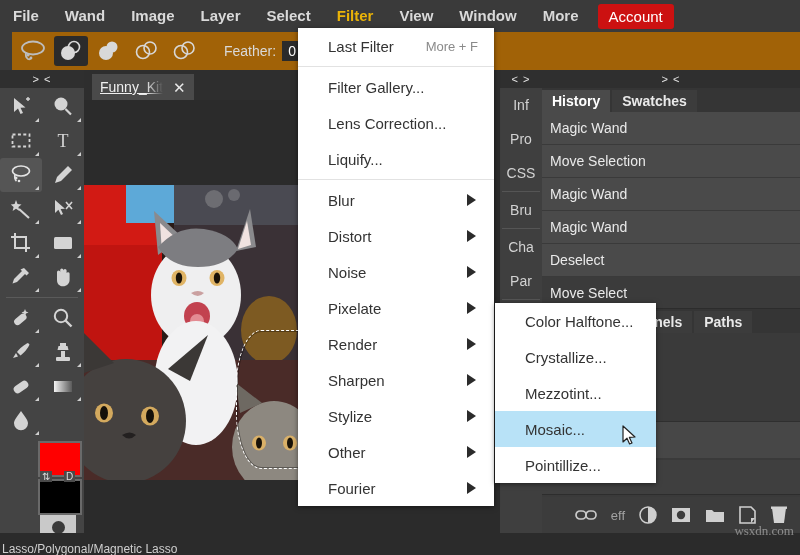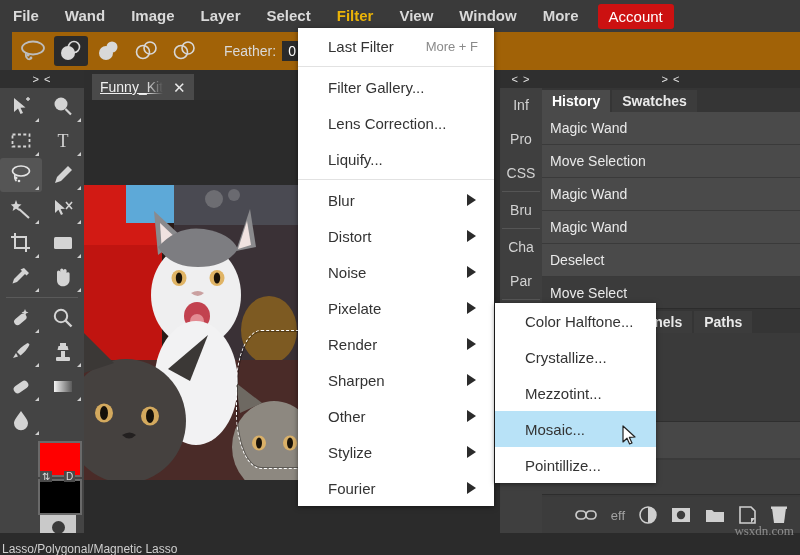--- a/index.html
+++ b/index.html
@@ -514,25 +514,25 @@
     </div>
     <div class="mrow">
       <span>Render</span>
         <i class="arw"></i>
     </div>
     <div class="mrow">
       <span>Sharpen</span>
         <i class="arw"></i>
     </div>
     <div class="mrow">
+      <span>Stylize</span>
+        <i class="arw"></i>
+    </div>
+    <div class="mrow">
       <span>Other</span>
-        <i class="arw"></i>
-    </div>
-    <div class="mrow">
-      <span>Stylize</span>
         <i class="arw"></i>
     </div>
     <div class="mrow">
       <span>Fourier</span>
         <i class="arw"></i>
     </div>
   </div>
 
   <div class="menu" id="subMenu">
     <div class="mrow">

